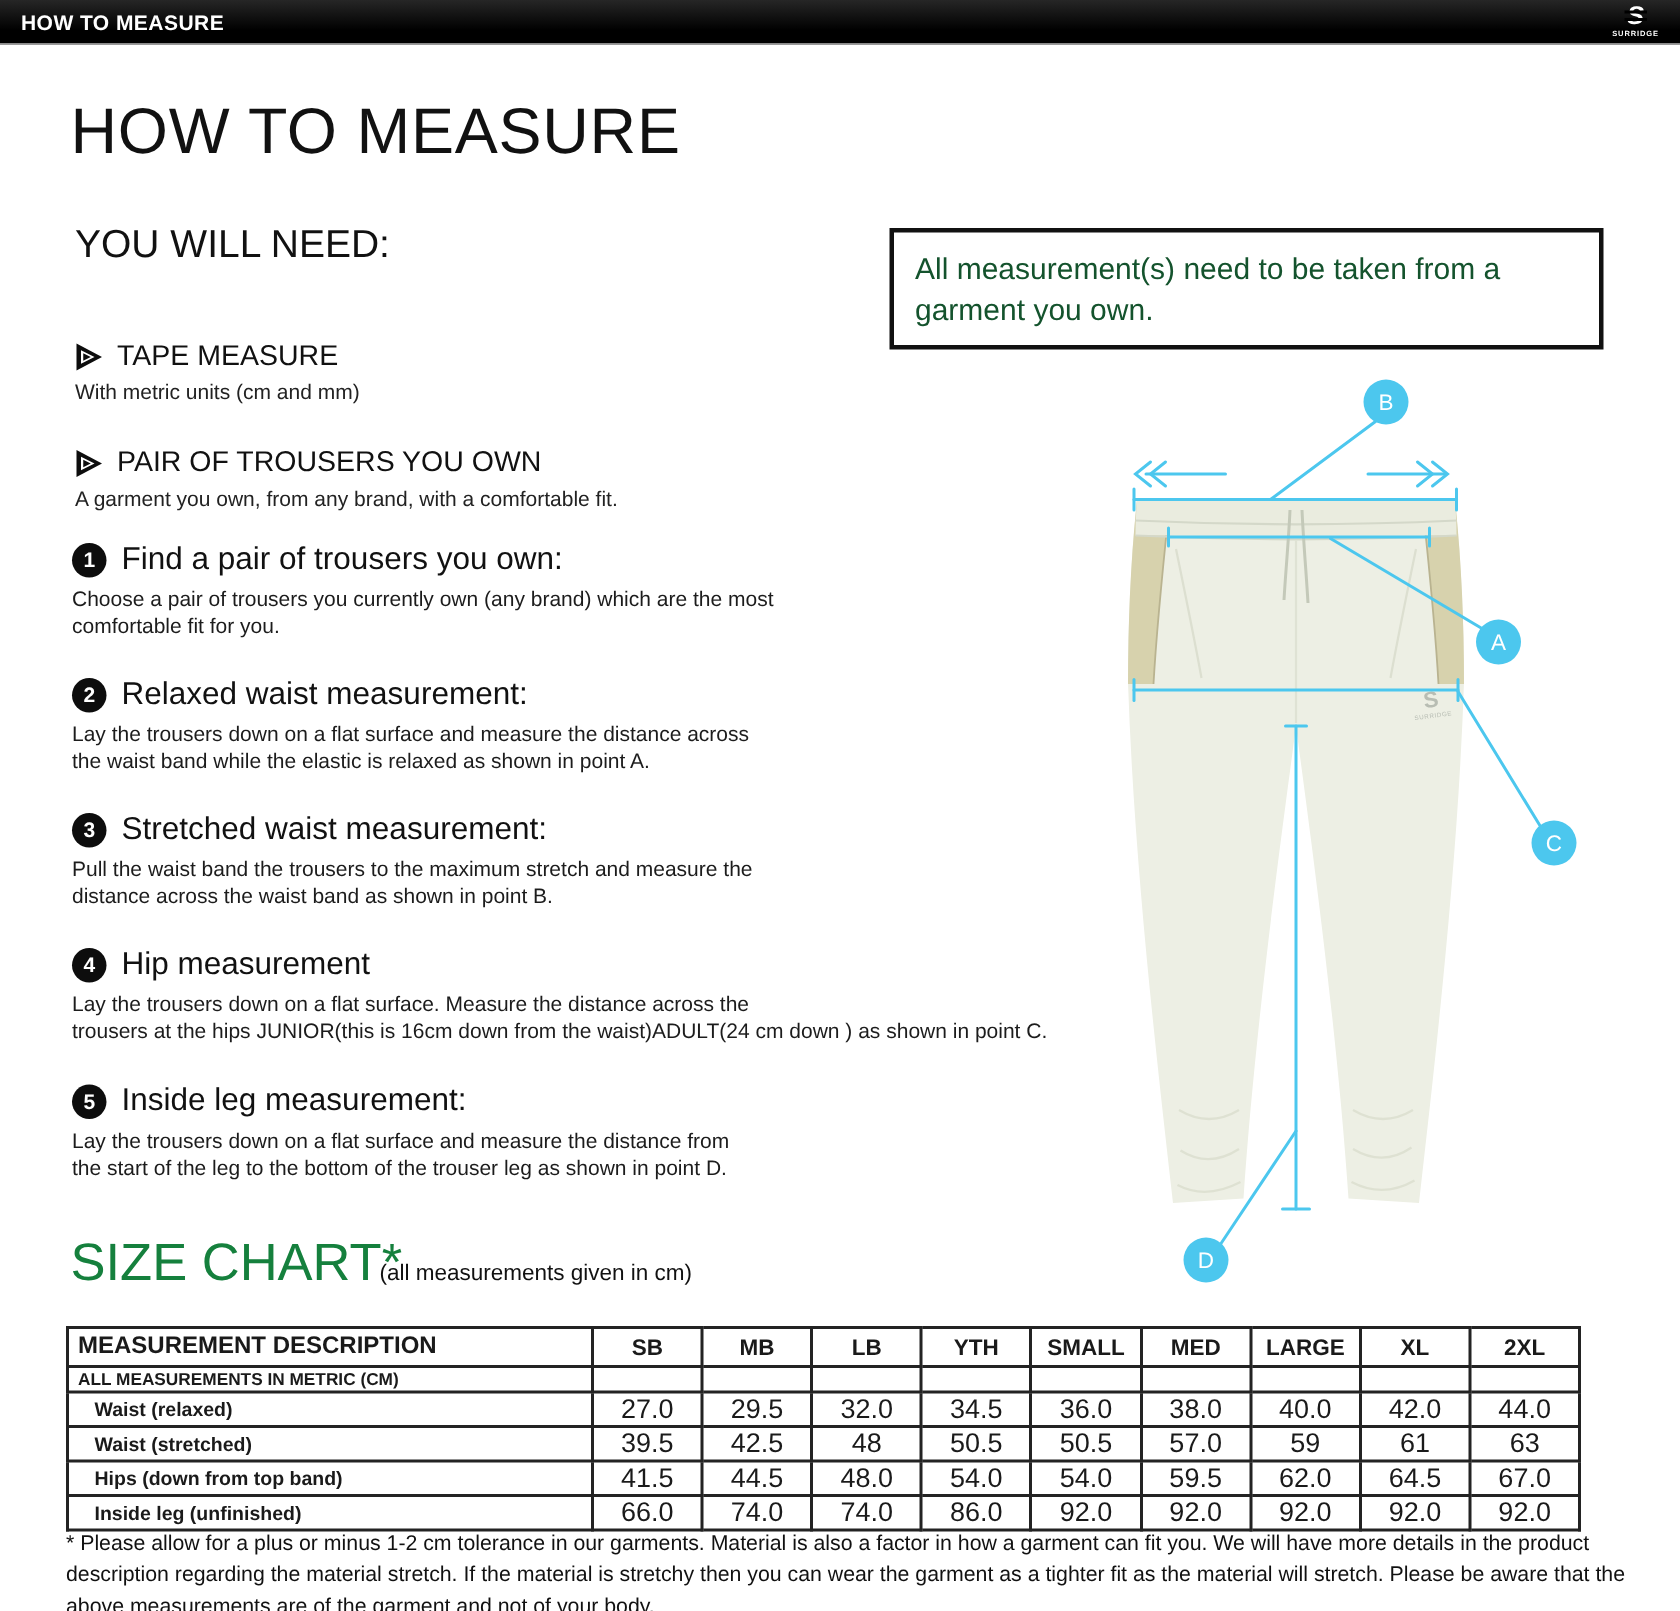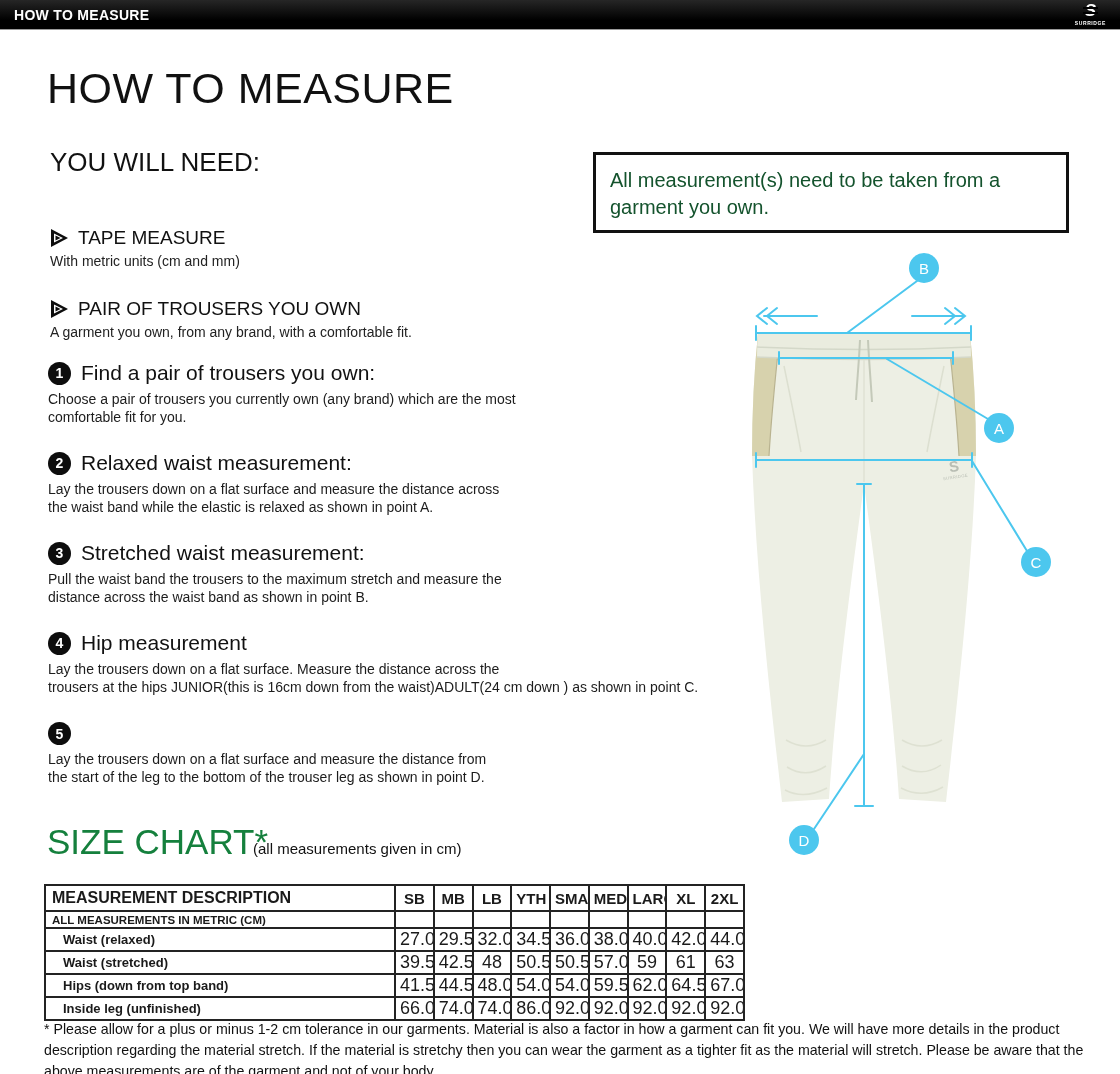--- a/index.html
+++ b/index.html
@@ -37,21 +37,21 @@
   .step{position:absolute;left:48px;width:700px;}
   .step-head{display:flex;align-items:center;gap:10px;}
   .badge{width:23px;height:23px;border-radius:50%;background:#0d0d0d;color:#fff;flex:0 0 auto;
          display:flex;align-items:center;justify-content:center;font-size:14px;font-weight:bold;}
   .step-title{font-size:21px;color:#111;}
   .step-body{margin-top:6px;font-size:14px;line-height:1.26;color:#1c1c1c;white-space:pre-line;}
 
   
   .sc-heading{position:absolute;left:47px;top:822px;font-size:35px;color:#15803d;}
   .sc-sub{position:absolute;left:253px;top:840px;font-size:15px;color:#111;}
-  table.size-table{position:absolute;left:44px;top:884px;width:701px;border-collapse:collapse;
+  table.size-table{position:absolute;left:44px;top:884px;width:1010px;border-collapse:collapse;
                    table-layout:fixed;background:#fff;}
   .size-table col.desc{width:350px;}
   .size-table th,.size-table td{border:2px solid #232323;padding:0 4px;box-sizing:border-box;
                                 overflow:hidden;white-space:nowrap;}
   .size-table thead th{height:26px;font-size:15px;font-weight:bold;text-align:center;}
   .size-table thead th.desc{text-align:left;padding-left:6px;font-size:16px;}
   .metric-row td{height:17px;font-size:11.5px;font-weight:bold;text-align:left;padding-left:6px;}
   .data-row td{height:19px;font-size:18px;text-align:center;}
   .data-row td.lbl{text-align:left;font-weight:bold;padding-left:17px;font-size:13px;}
 
@@ -138,20 +138,21 @@
       <div class="badge">4</div>
       <div class="step-title">Hip measurement</div>
     </div>
     <div class="step-body">Lay the trousers down on a flat surface. Measure the distance across the
 trousers at the hips JUNIOR(this is 16cm down from the waist)ADULT(24 cm down ) as shown in point C.</div>
   </div>
 
   <div class="step" style="top:722px">
     <div class="step-head">
       <div class="badge">5</div>
+      <div class="step-title">Inside leg measurement:</div>
     </div>
     <div class="step-body">Lay the trousers down on a flat surface and measure the distance from
 the start of the leg to the bottom of the trouser leg as shown in point D.</div>
   </div>
 
   <svg class="fig" viewBox="0 0 420 620">
 
     <path d="M58,93 L270,93 Q276,150 276,215 C272,335 257,465 246,562 L199,559
              C191,440 172,305 164,244 C156,305 137,440 129,559 L82,562
              C71,465 56,335 52,215 Q52,150 58,93 Z" fill="#edefe4"></path>

